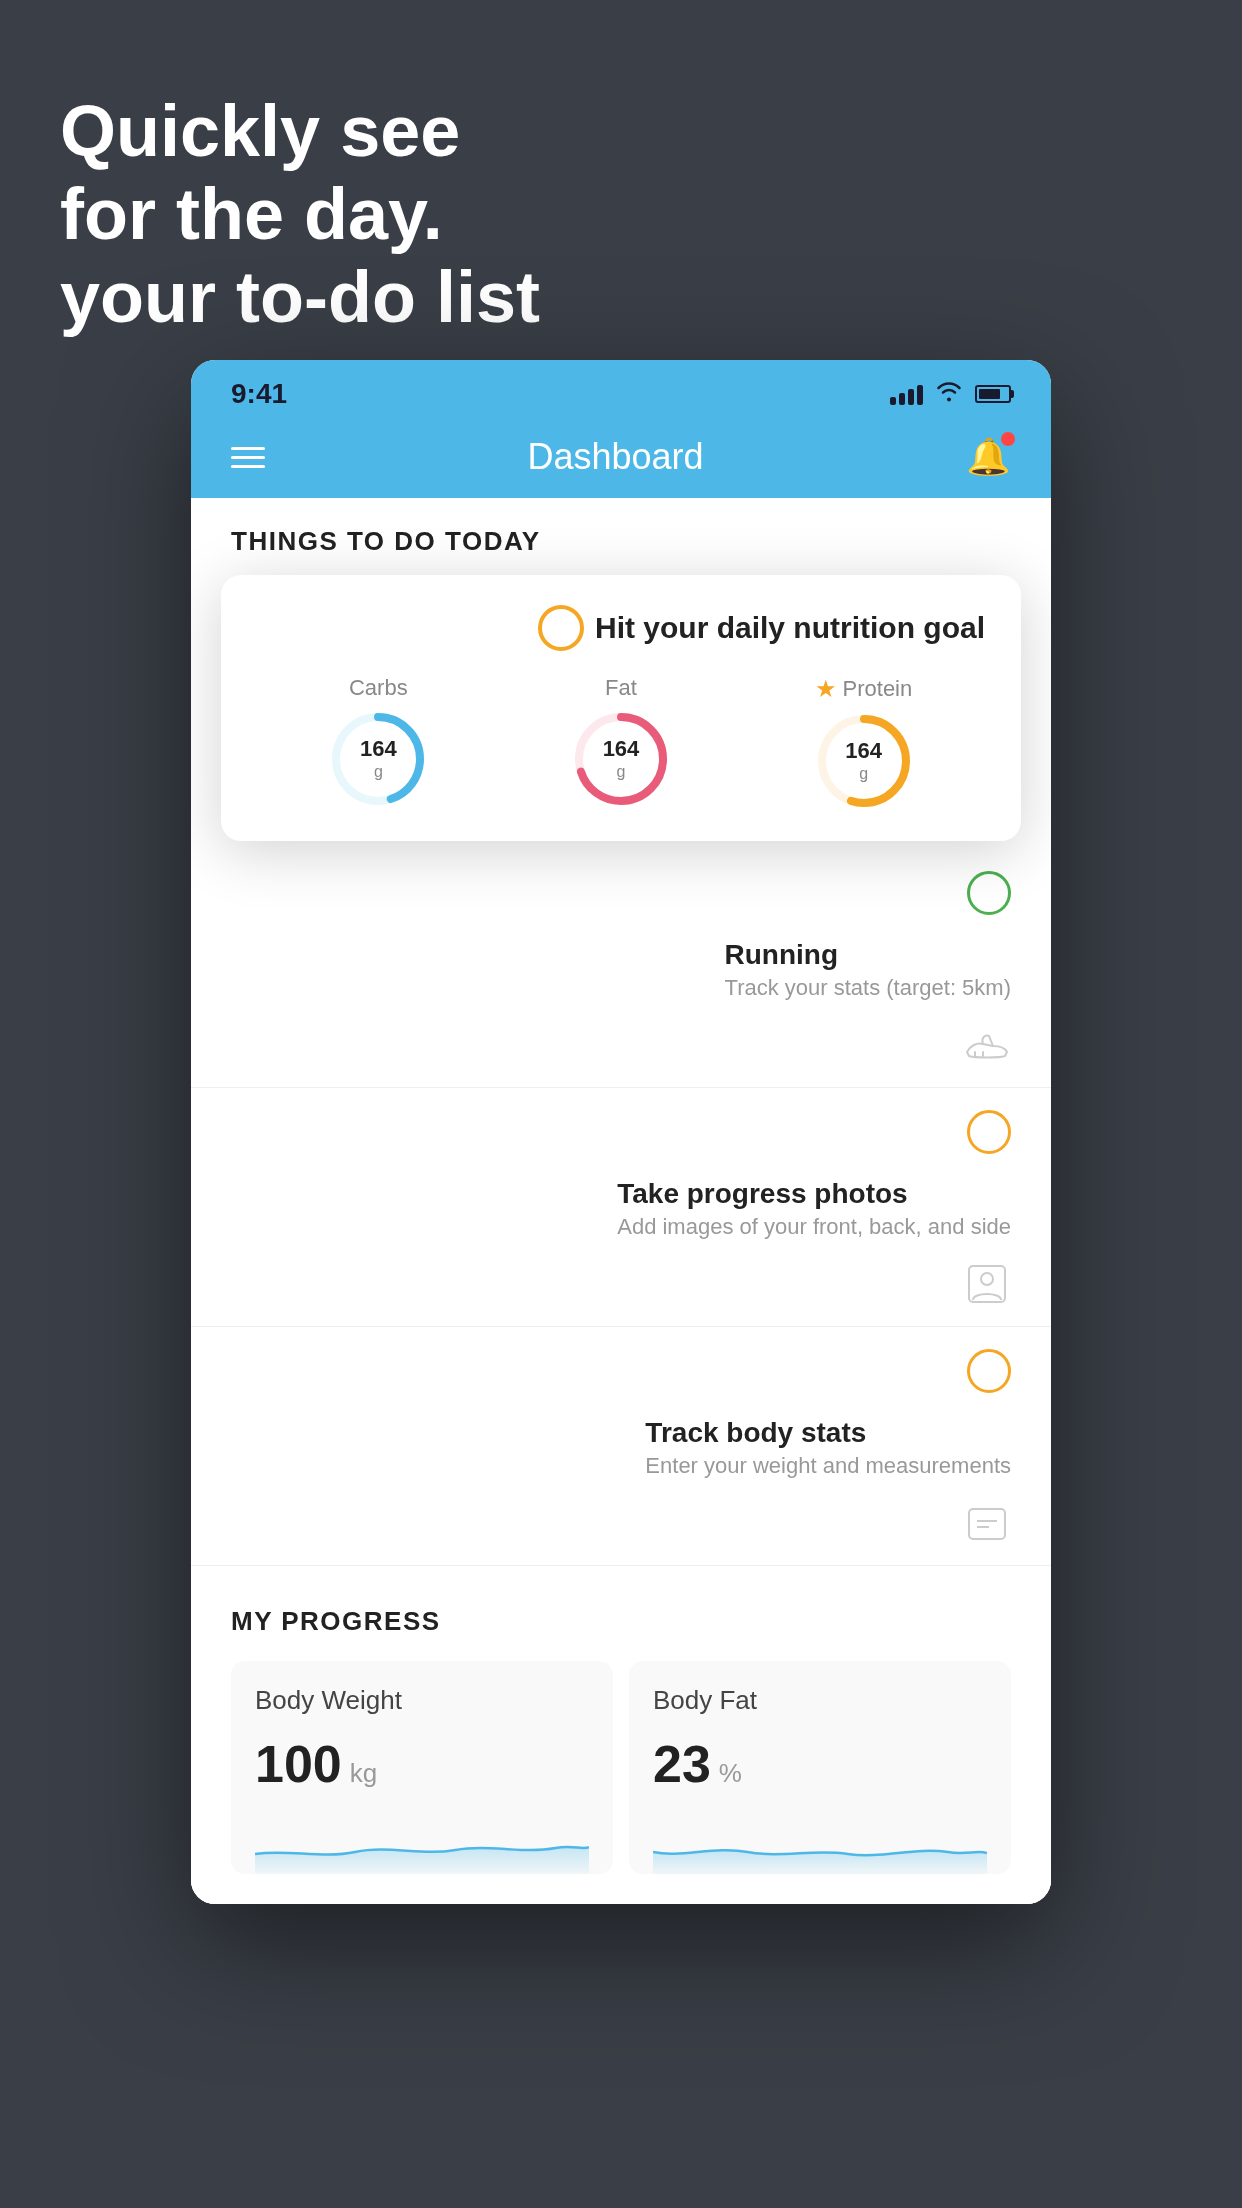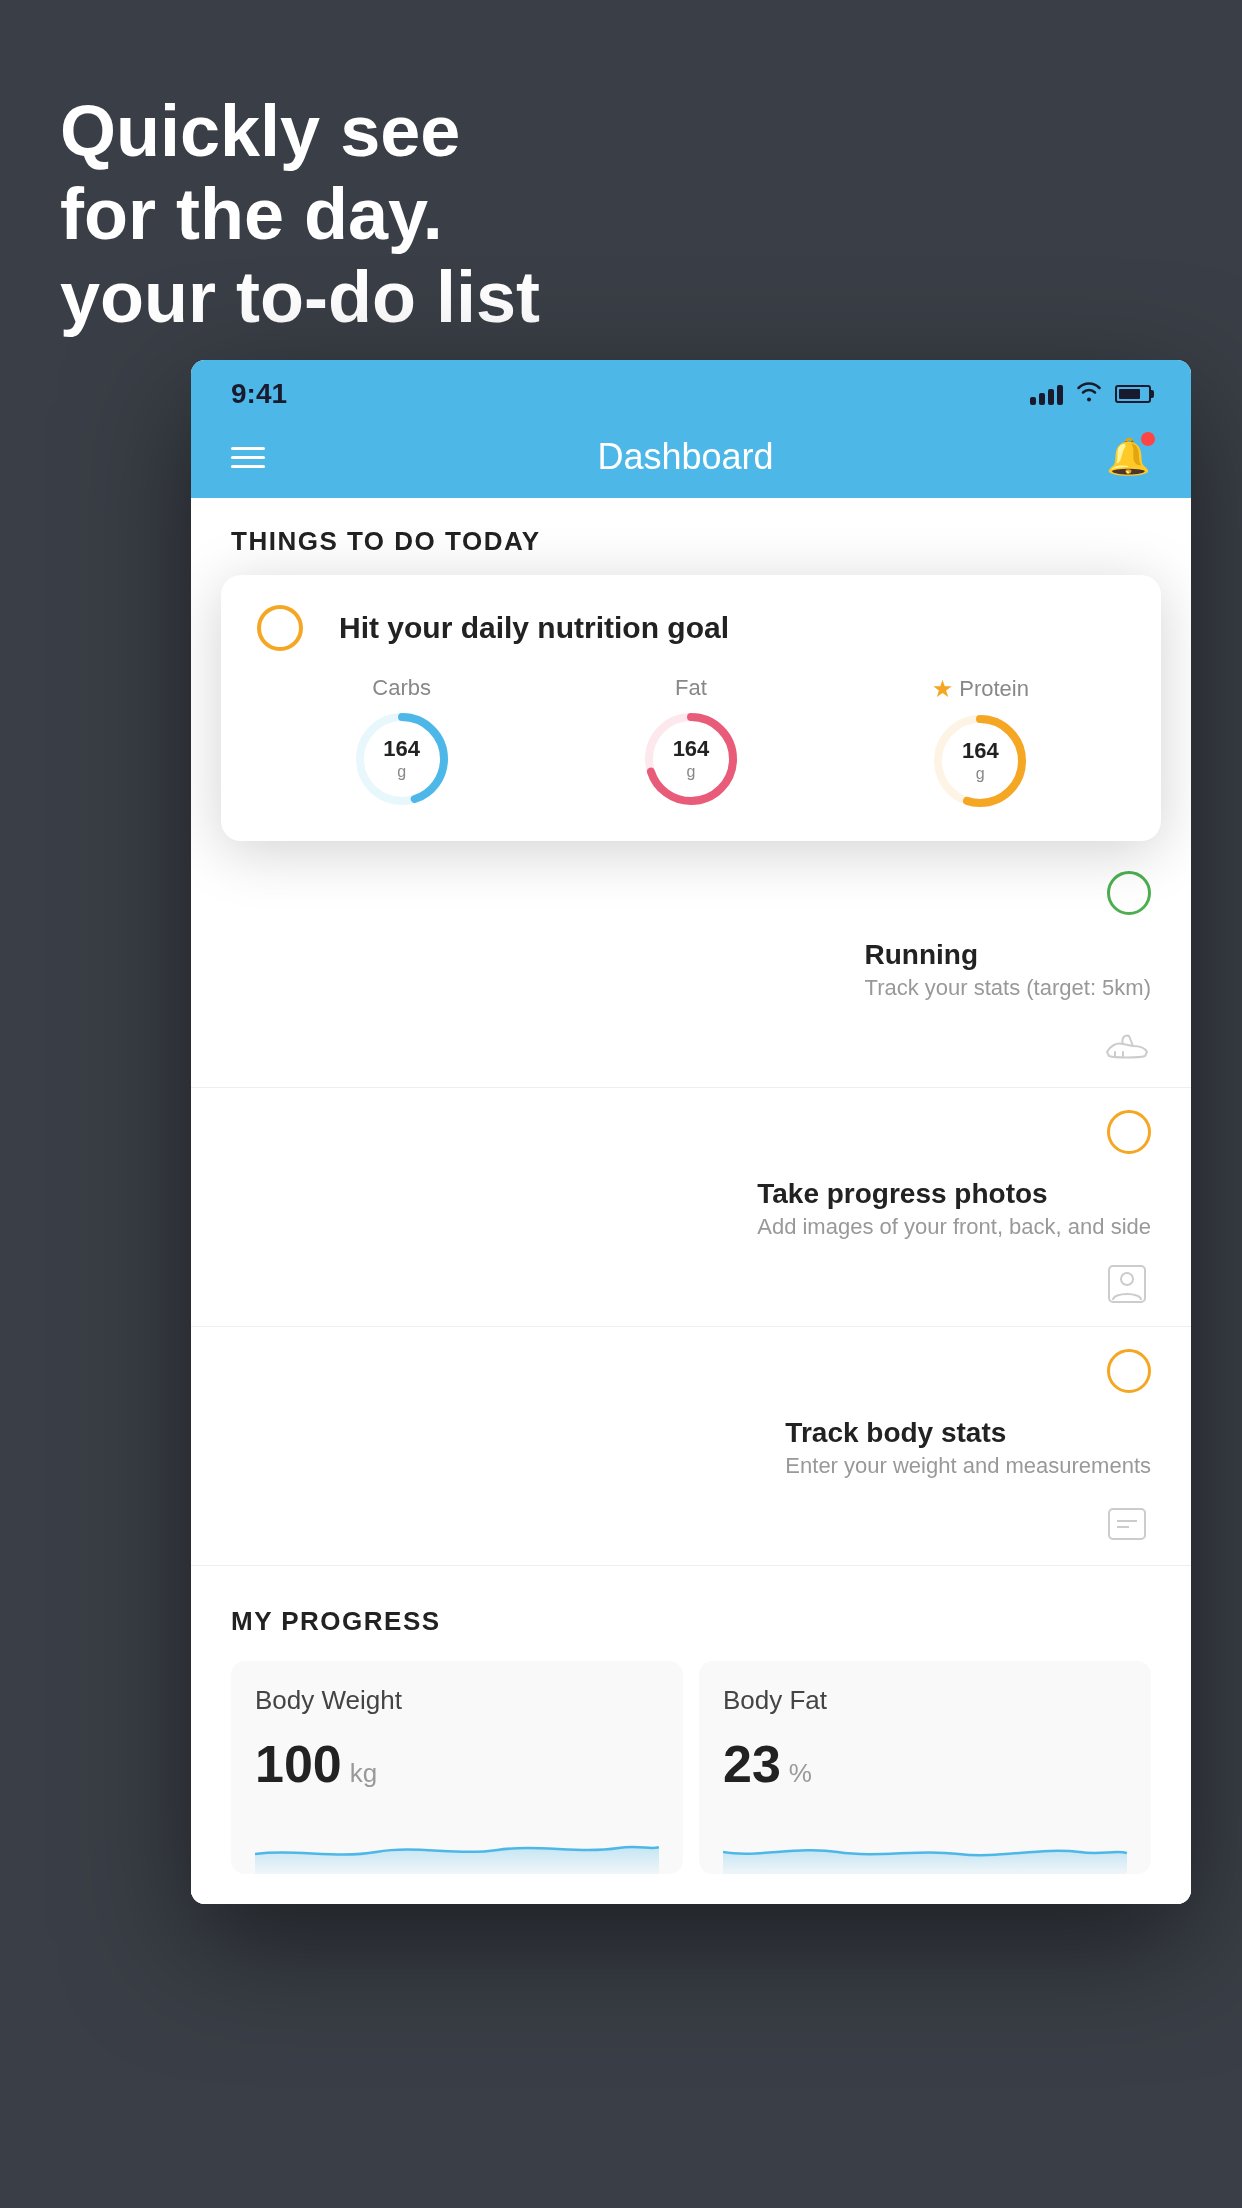--- a/index.html
+++ b/index.html
@@ -28,23 +28,23 @@
     .phone-wrapper {
       position: absolute;
       top: 360px;
       left: 50%;
       transform: translateX(-50%);
       width: 860px;
     }
 
     
     .phone {
-      width: 1000px;
+      width: 860px;
       background: #ffffff;
-      border-radius: 14px;
+      border-radius: 24px;
       overflow: hidden;
       box-shadow: 0 40px 120px rgba(0,0,0,0.5);
       position: relative;
     }
 
     
     .status-bar {
       background: #4db8e8;
       padding: 18px 40px 10px;
       display: flex;
@@ -183,22 +183,23 @@
       border-radius: 20px;
       padding: 30px 36px;
       box-shadow: 0 10px 60px rgba(0,0,0,0.18);
       position: relative;
       z-index: 10;
     }
 
     .card-row {
       display: flex;
       align-items: center;
-      gap: 36px;
+      gap: 11px;
       margin-bottom: 24px;
+      justify-content: flex-end;
     }
 
     .circle-check {
       width: 46px;
       height: 46px;
       border: 4px solid #f5a623;
       border-radius: 50%;
       flex-shrink: 0;
     }
 

